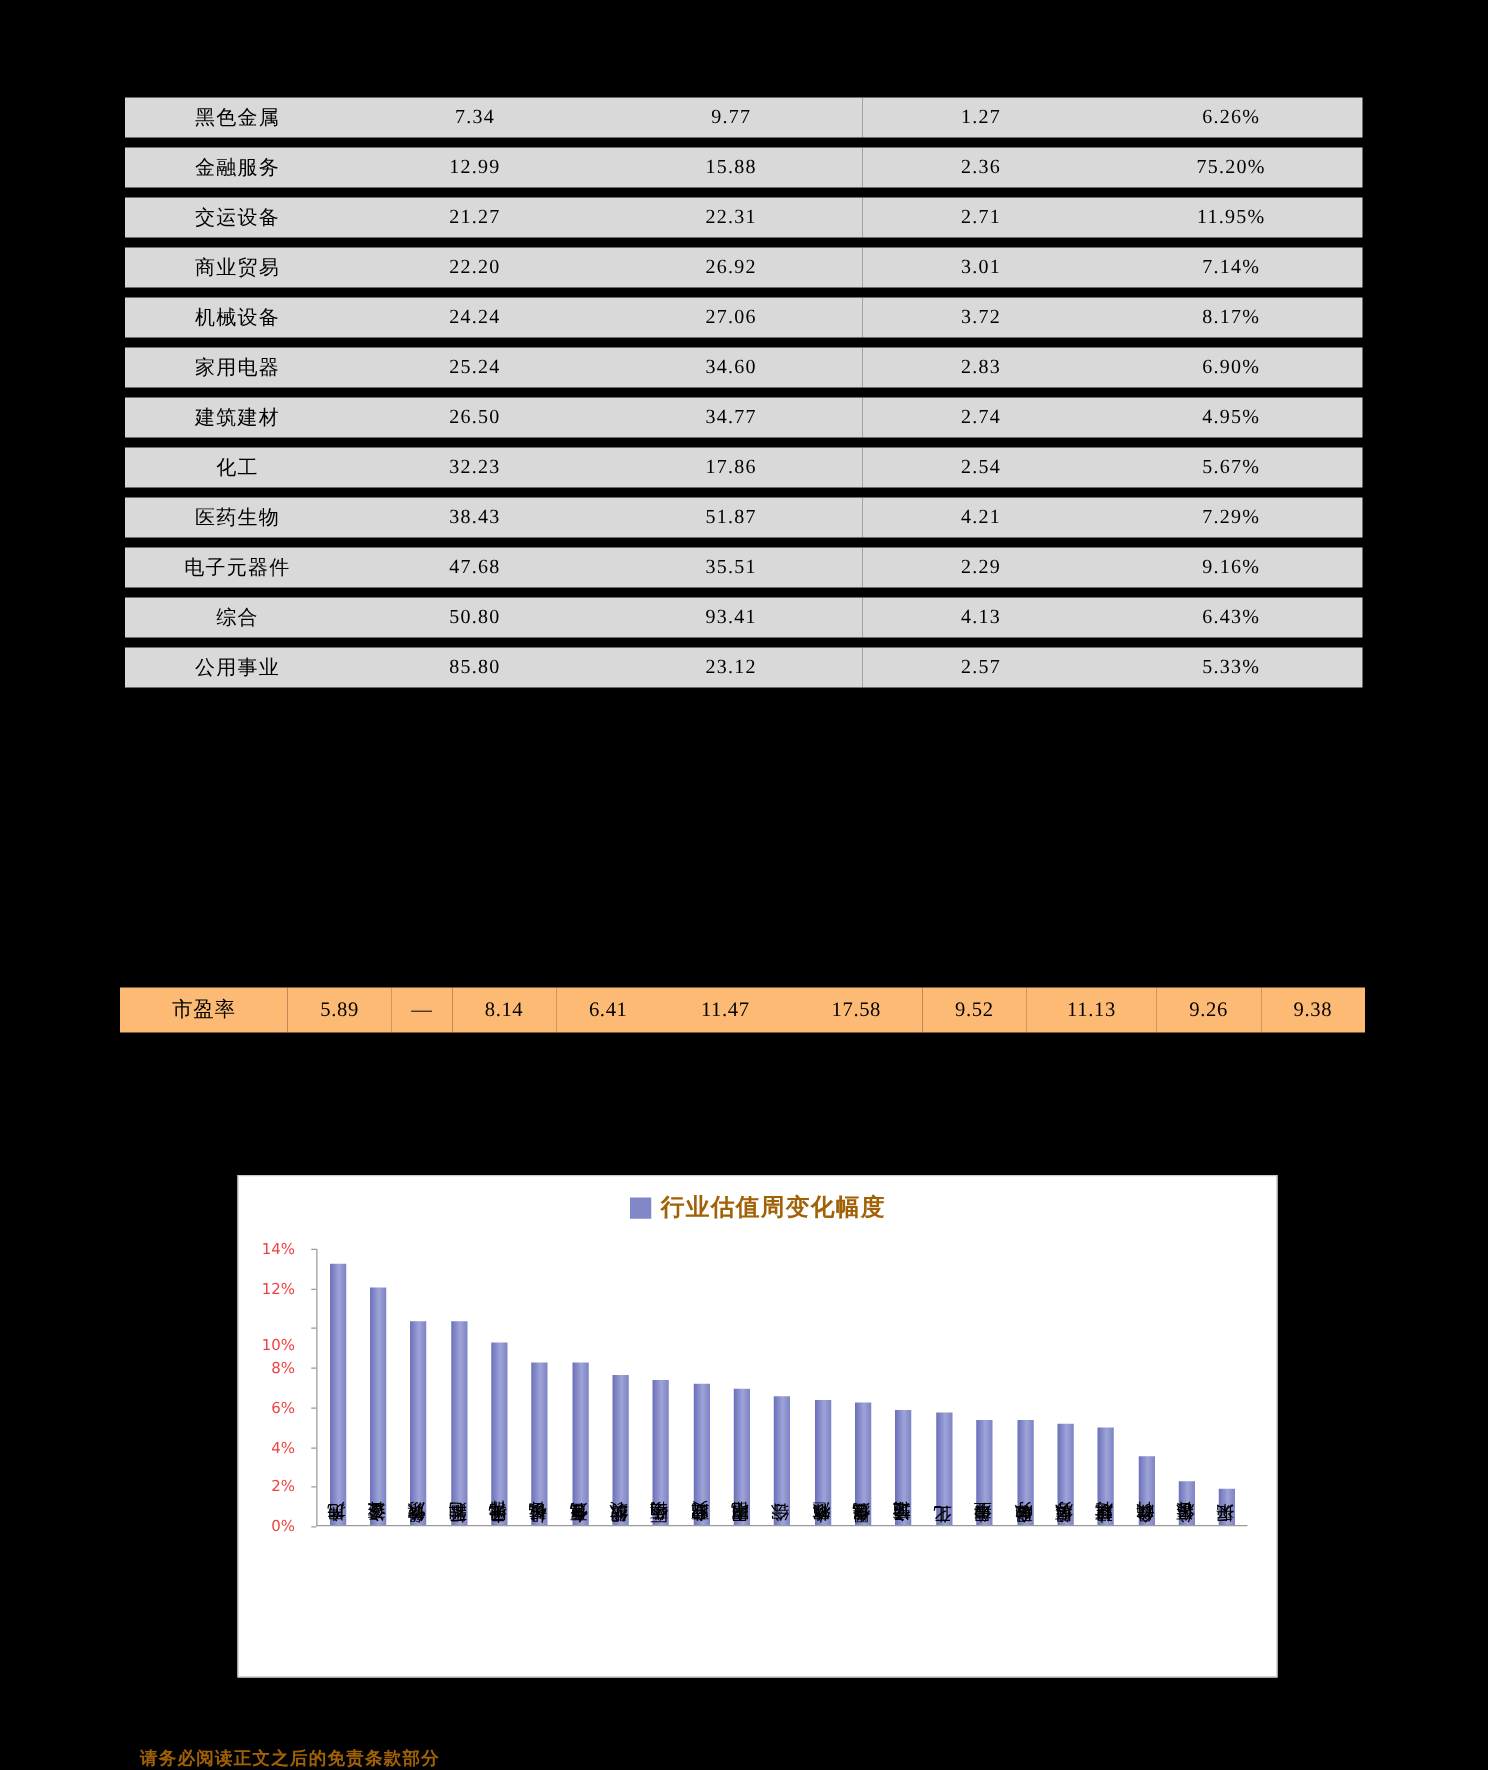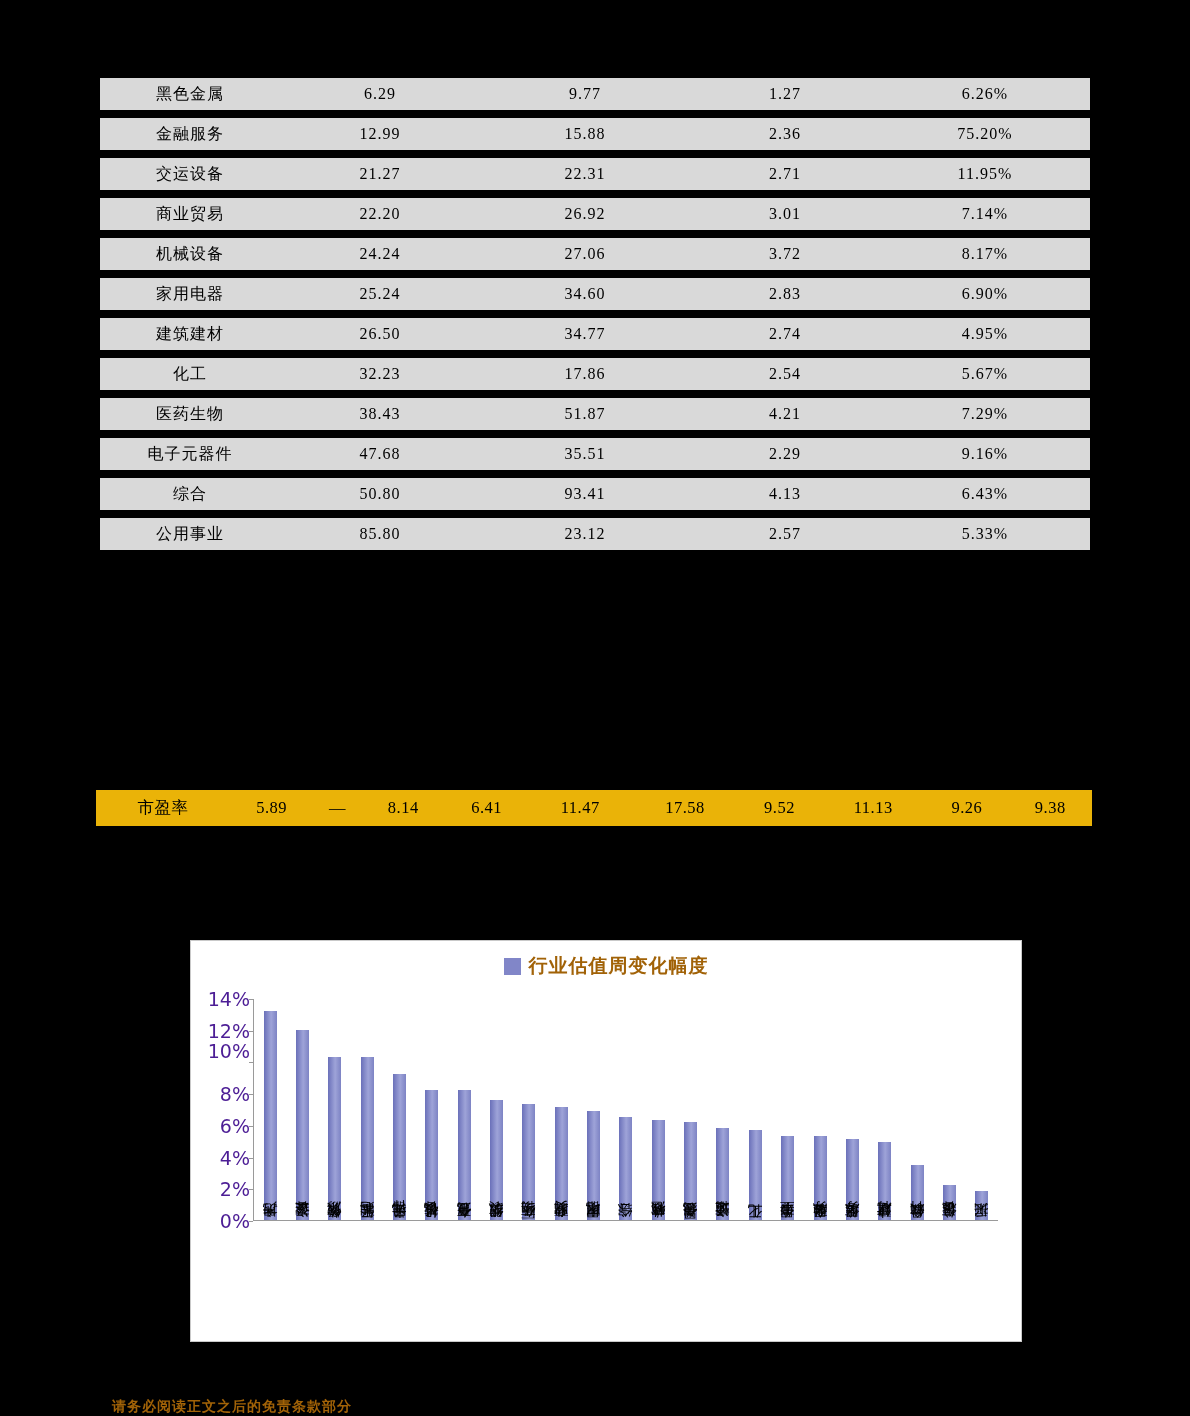--- a/index.html
+++ b/index.html
@@ -42,21 +42,21 @@
   
   .sum-table {
     position: absolute;
     left: 96px;
     top: 766px;
     width: 996px;
     border-collapse: separate;
     border-spacing: 0 24px;
   }
   .sum-table td {
-    background: #eab308;
+    background: #fdba74;
     height: 34px;
     font-size: 16.5px;
     text-align: center;
     letter-spacing: 0.5px;
   }
   .sum-table td.label { width: 132px; }
 
   
   .chart-panel {
     position: absolute;
@@ -110,25 +110,25 @@
     position: absolute;
     left: 0;
     bottom: 0;
     width: 745px;
     height: 1px;
     background: #9a9a9a;
   }
   .ytick {
     position: absolute;
     right: 100%;
-    margin-right: 3px;
+    margin-right: 17px;
     transform: translateY(-50%);
-    font-size: 19px;
+    font-size: 12px;
     font-family: "DejaVu Sans", sans-serif;
-    color: #4c1d95;
+    color: #ef4444;
     white-space: nowrap;
   }
   .ytick-mark {
     position: absolute;
     left: -4px;
     width: 4px;
     height: 1px;
     background: #9a9a9a;
   }
   .bars {
@@ -185,21 +185,21 @@
     letter-spacing: 1px;
   }
 </style>
 </head>
 <body>
 
 <table class="top-table">
   <tbody>
     <tr>
       <td class="c0">黑色金属</td>
-      <td class="c1">6.29</td>
+      <td class="c1">7.34</td>
       <td class="c2">9.77</td>
       <td class="c3">1.27</td>
       <td class="c4">6.26%</td>
     </tr>
     <tr>
       <td class="c0">金融服务</td>
       <td class="c1">12.99</td>
       <td class="c2">15.88</td>
       <td class="c3">2.36</td>
       <td class="c4">75.20%</td>
@@ -308,21 +308,21 @@
         <div class="ytick" style="top: 222px;">0%</div>
         <div class="ytick-mark" style="top: 222px;"></div>
         <div class="ytick" style="top: 190.286px;">2%</div>
         <div class="ytick-mark" style="top: 190.286px;"></div>
         <div class="ytick" style="top: 158.571px;">4%</div>
         <div class="ytick-mark" style="top: 158.571px;"></div>
         <div class="ytick" style="top: 126.857px;">6%</div>
         <div class="ytick-mark" style="top: 126.857px;"></div>
         <div class="ytick" style="top: 95.1429px;">8%</div>
         <div class="ytick-mark" style="top: 95.1429px;"></div>
-        <div class="ytick" style="top: 52px;">10%</div>
+        <div class="ytick" style="top: 77px;">10%</div>
         <div class="ytick-mark" style="top: 63.4286px;"></div>
         <div class="ytick" style="top: 31.7143px;">12%</div>
         <div class="ytick-mark" style="top: 31.7143px;"></div>
         <div class="ytick" style="top: 0px;">14%</div>
         <div class="ytick-mark" style="top: 0px;"></div>
       </div>
     <div class="bars" id="bars">
         <div class="bar-slot">
           <div class="bar" title="房地产 13.2%" style="height: 209.314px;"></div>
         </div>

